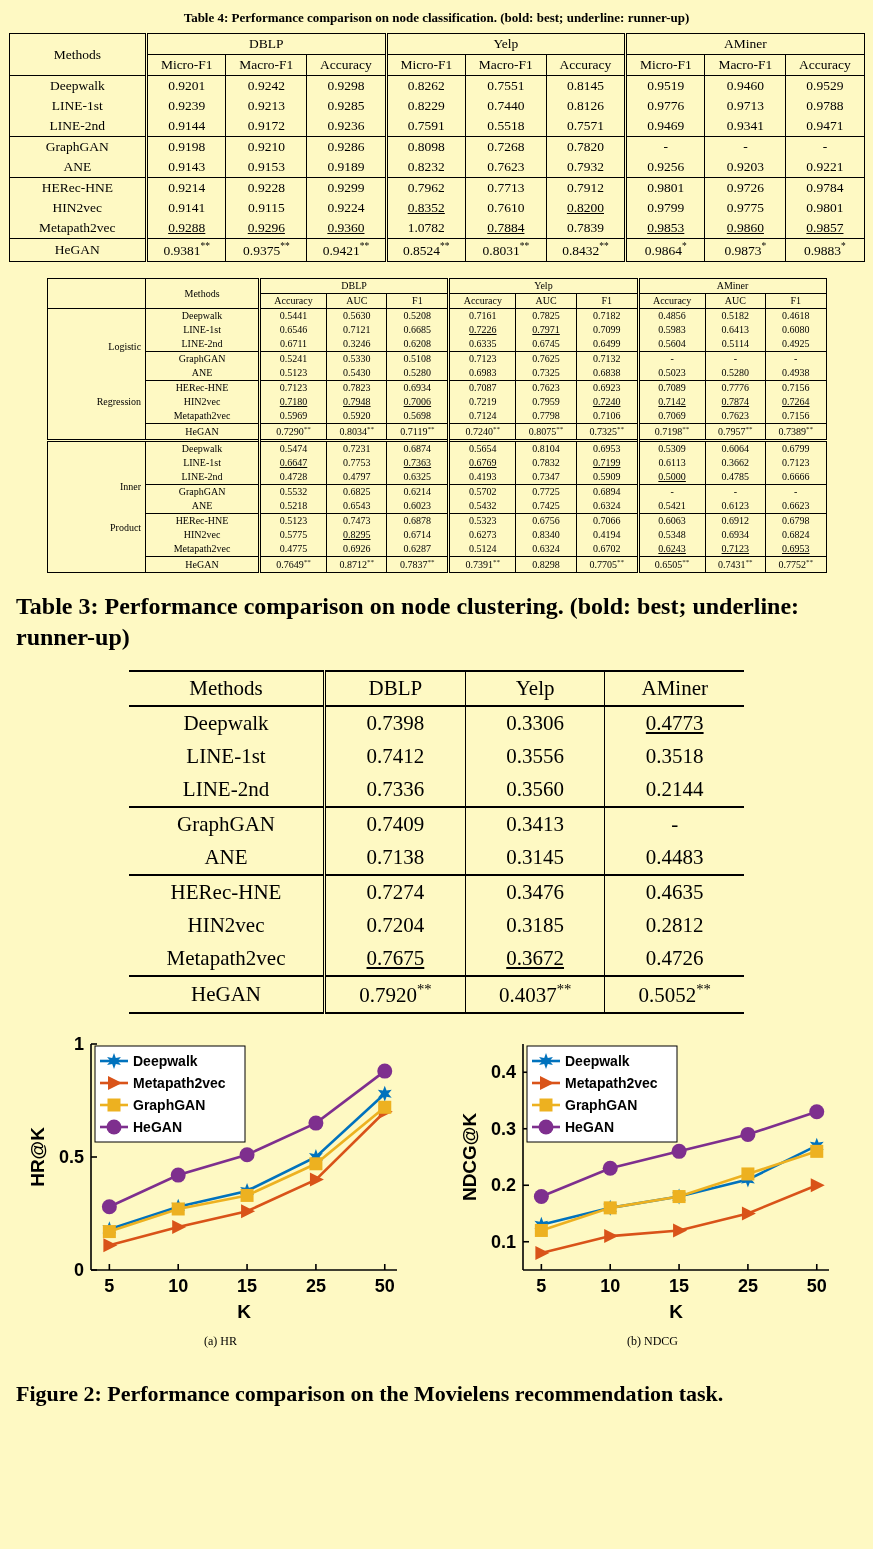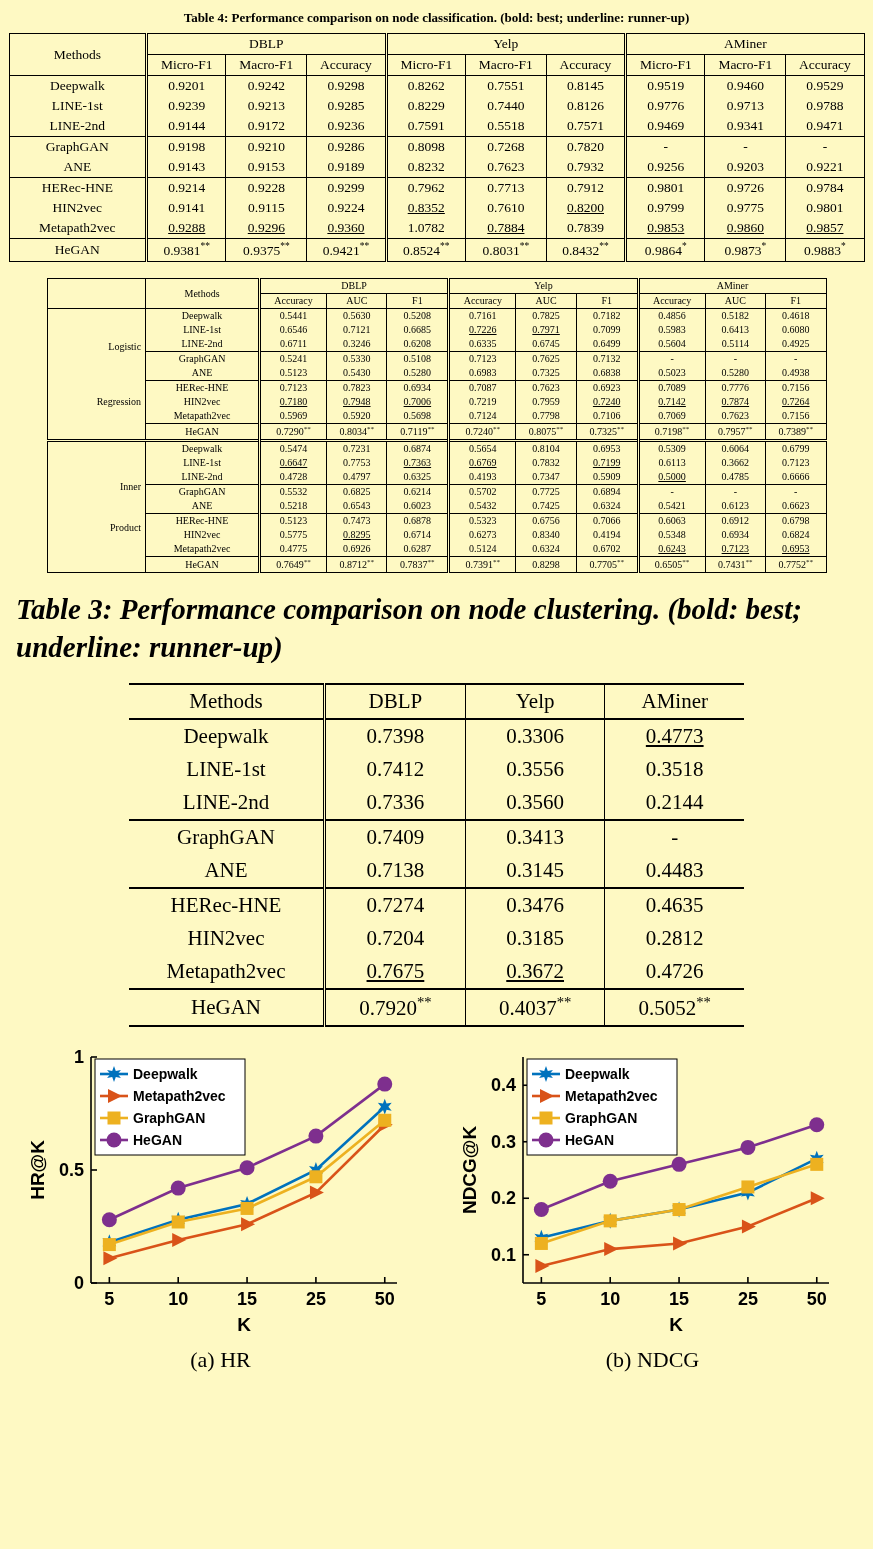--- a/index.html
+++ b/index.html
@@ -26,34 +26,34 @@
   .t5 th,.t5 td{text-align:center;font-weight:normal;padding:1.5px 4px;border-left:1px solid #000;}
   .t5 .grp-col{border-left:none;min-width:62px;text-align:right;}
   .t5 .methods-col{min-width:72px;}
   .t5 .ds-start{border-left:3px double #000;}
   .t5 thead tr:first-child th{border-bottom:1px solid #000;}
   .t5 thead{border-bottom:1px solid #000;}
   .t5 tr.group-start td{border-top:1px solid #000;}
   .t5 tr.section-start td{border-top:3px double #000;}
 
   
-  .t3cap{font-weight:bold;font-size:29px;margin:12px 16px 16px 16px;line-height:1.3;font-style:italic;}
+  .t3cap{font-weight:bold;font-size:24px;margin:12px 16px 16px 16px;line-height:1.3;}
 
   
   .t3{font-size:21px;width:615px;border-top:2px solid #000;border-bottom:2px solid #000;margin-bottom:16px;}
   .t3 th,.t3 td{text-align:center;font-weight:normal;padding:4px 22px;border-left:1px solid #000;}
   .t3 th:first-child,.t3 td:first-child{border-left:none;}
   .t3 .ds-start{border-left:3px double #000;}
   .t3 thead{border-bottom:2px solid #000;}
   .t3 tr.group-start td{border-top:2px solid #000;}
 
   
   .figure-row{display:flex;justify-content:center;gap:44px;margin-top:6px;}
   .chart{display:flex;flex-direction:column;align-items:center;}
-  .chart-caption{font-size:22px;margin-top:4px;}
+  .chart-caption{font-size:12px;margin-top:4px;}
   .tick{font-family:"Liberation Sans",sans-serif;font-weight:bold;font-size:18px;fill:#000;}
   .axlabel{font-family:"Liberation Sans",sans-serif;font-weight:bold;font-size:19px;fill:#000;}
   .legend-text{font-family:"Liberation Sans",sans-serif;font-weight:bold;font-size:14px;fill:#000;}
 
   .figcap{font-weight:bold;font-size:22px;margin:30px 16px 0 16px;line-height:1.35;}
 </style>
 </head>
 <body>
 
 <div class="page">
@@ -630,14 +630,15 @@
             <rect x="80.5" y="68.5" width="13" height="13" fill="#EDB120"></rect>
             <text x="106" y="80" class="legend-text">GraphGAN</text>
             <line x1="73" y1="97" x2="101" y2="97" stroke="#7E2F8E" stroke-width="2.6"></line>
             <circle cx="87" cy="97" r="7.5" fill="#7E2F8E"></circle>
             <text x="106" y="102" class="legend-text">HeGAN</text>
           </svg></div>
       <div class="chart-caption">(b)  NDCG</div>
     </div>
   </div>
 
+  <div class="figcap">Figure 2: Performance comparison on the Movielens recommendation task.</div>
 
 </div>
 
 </body></html>

